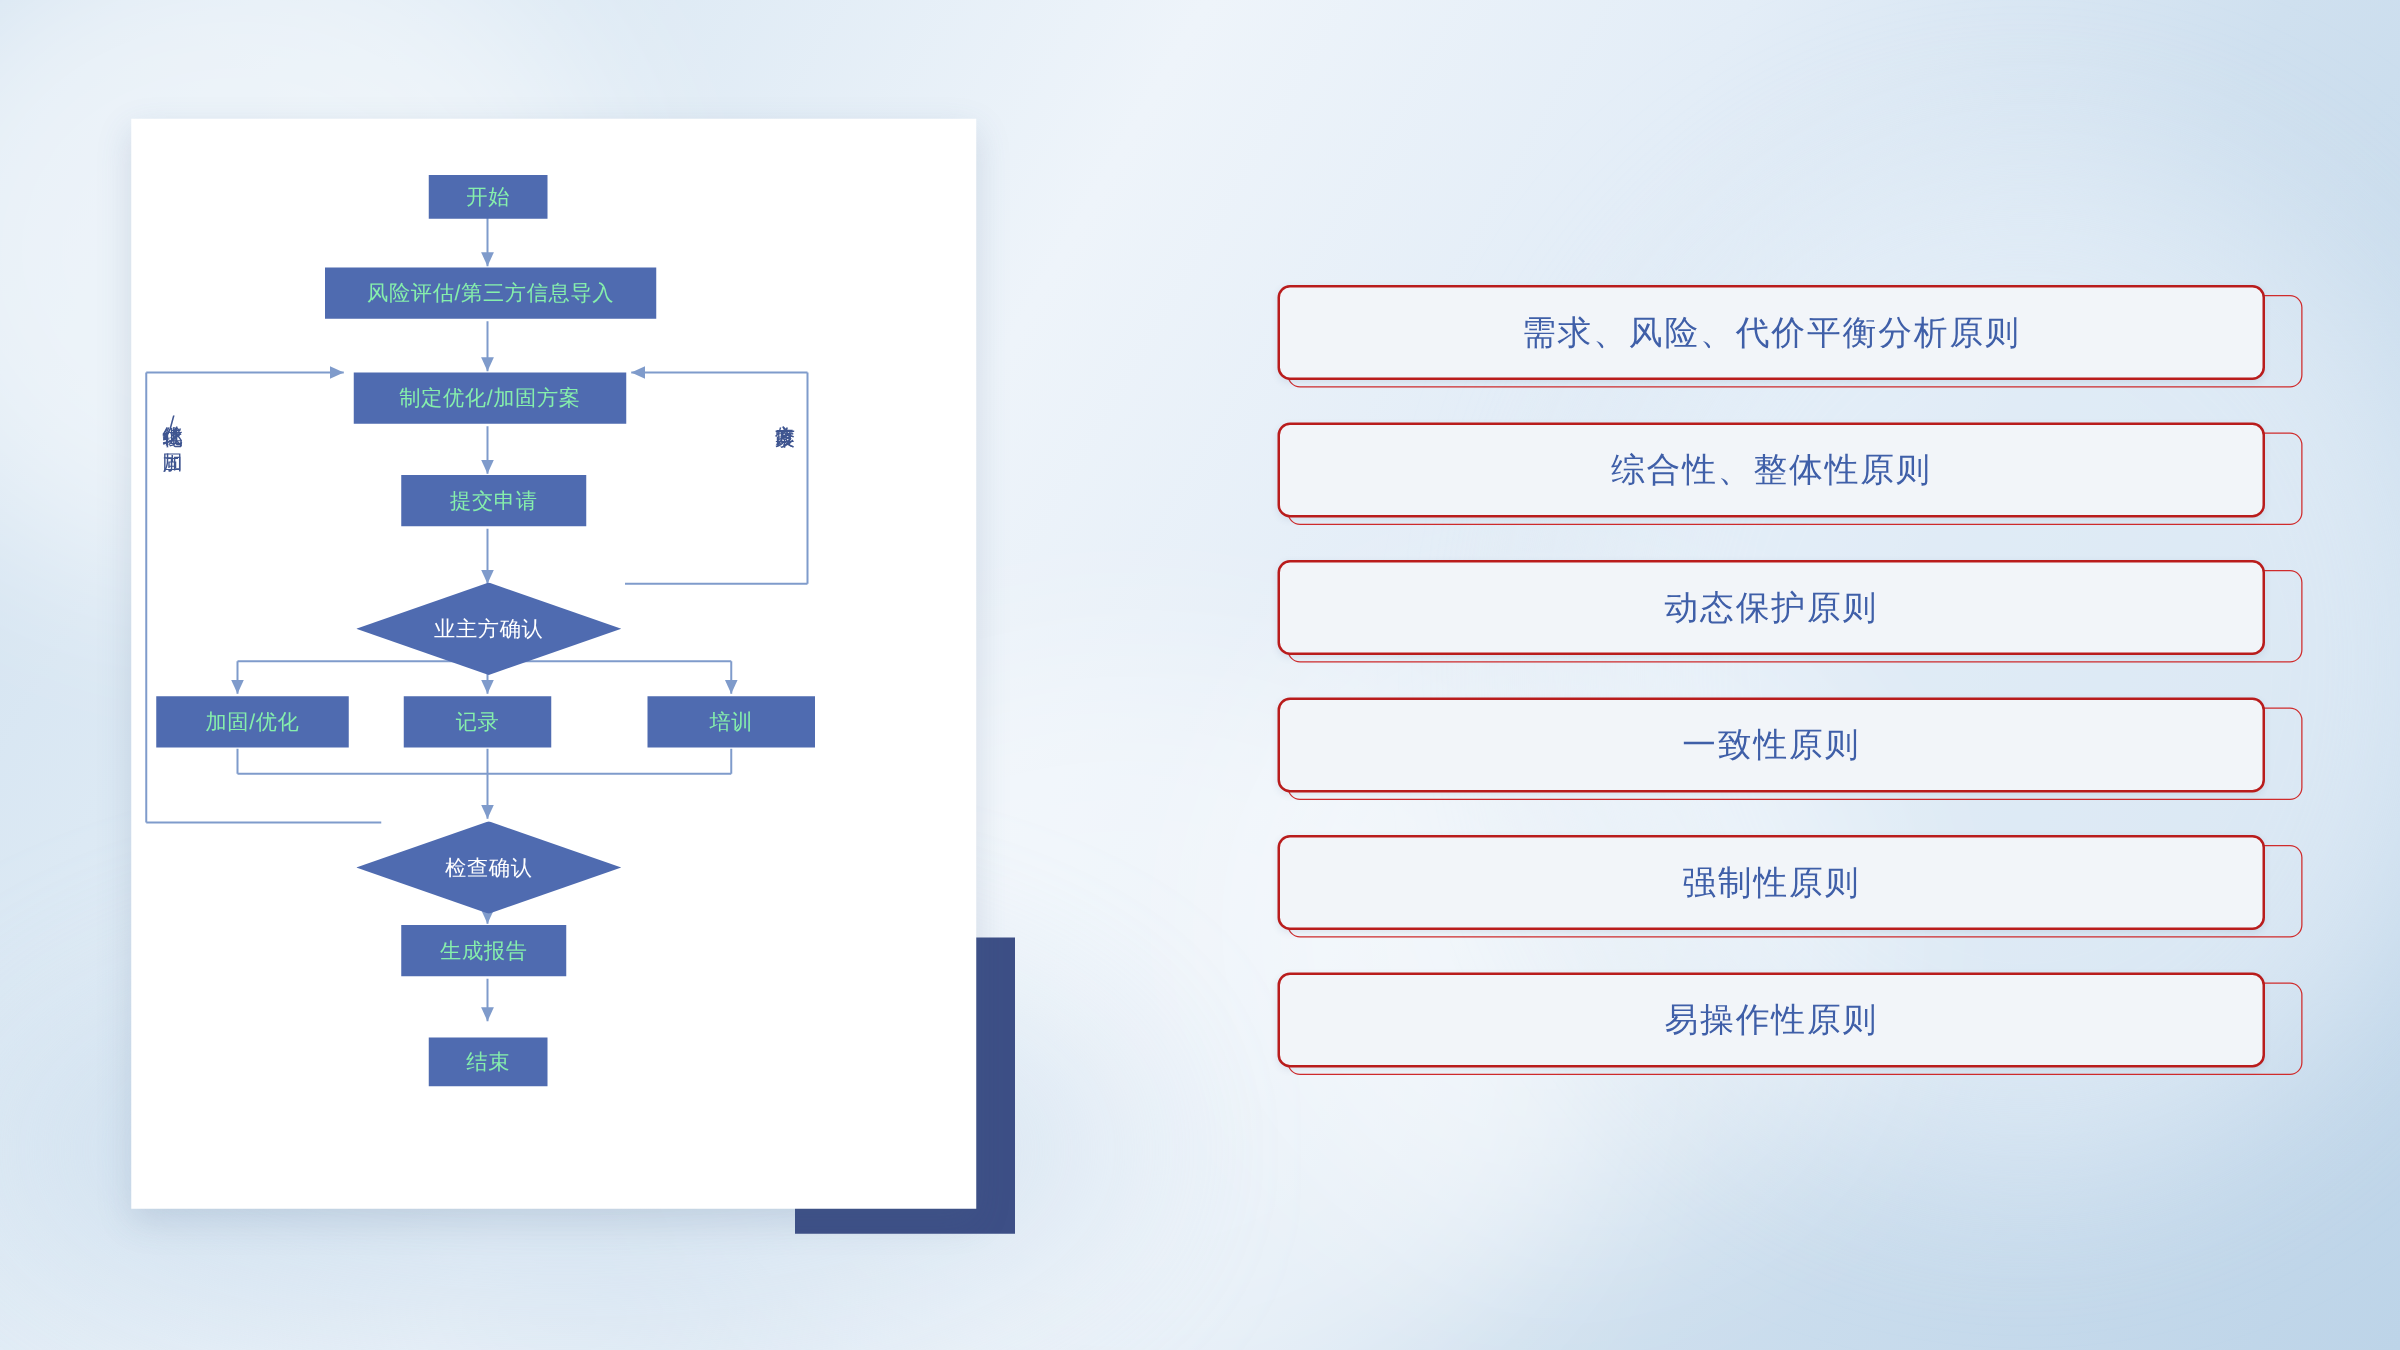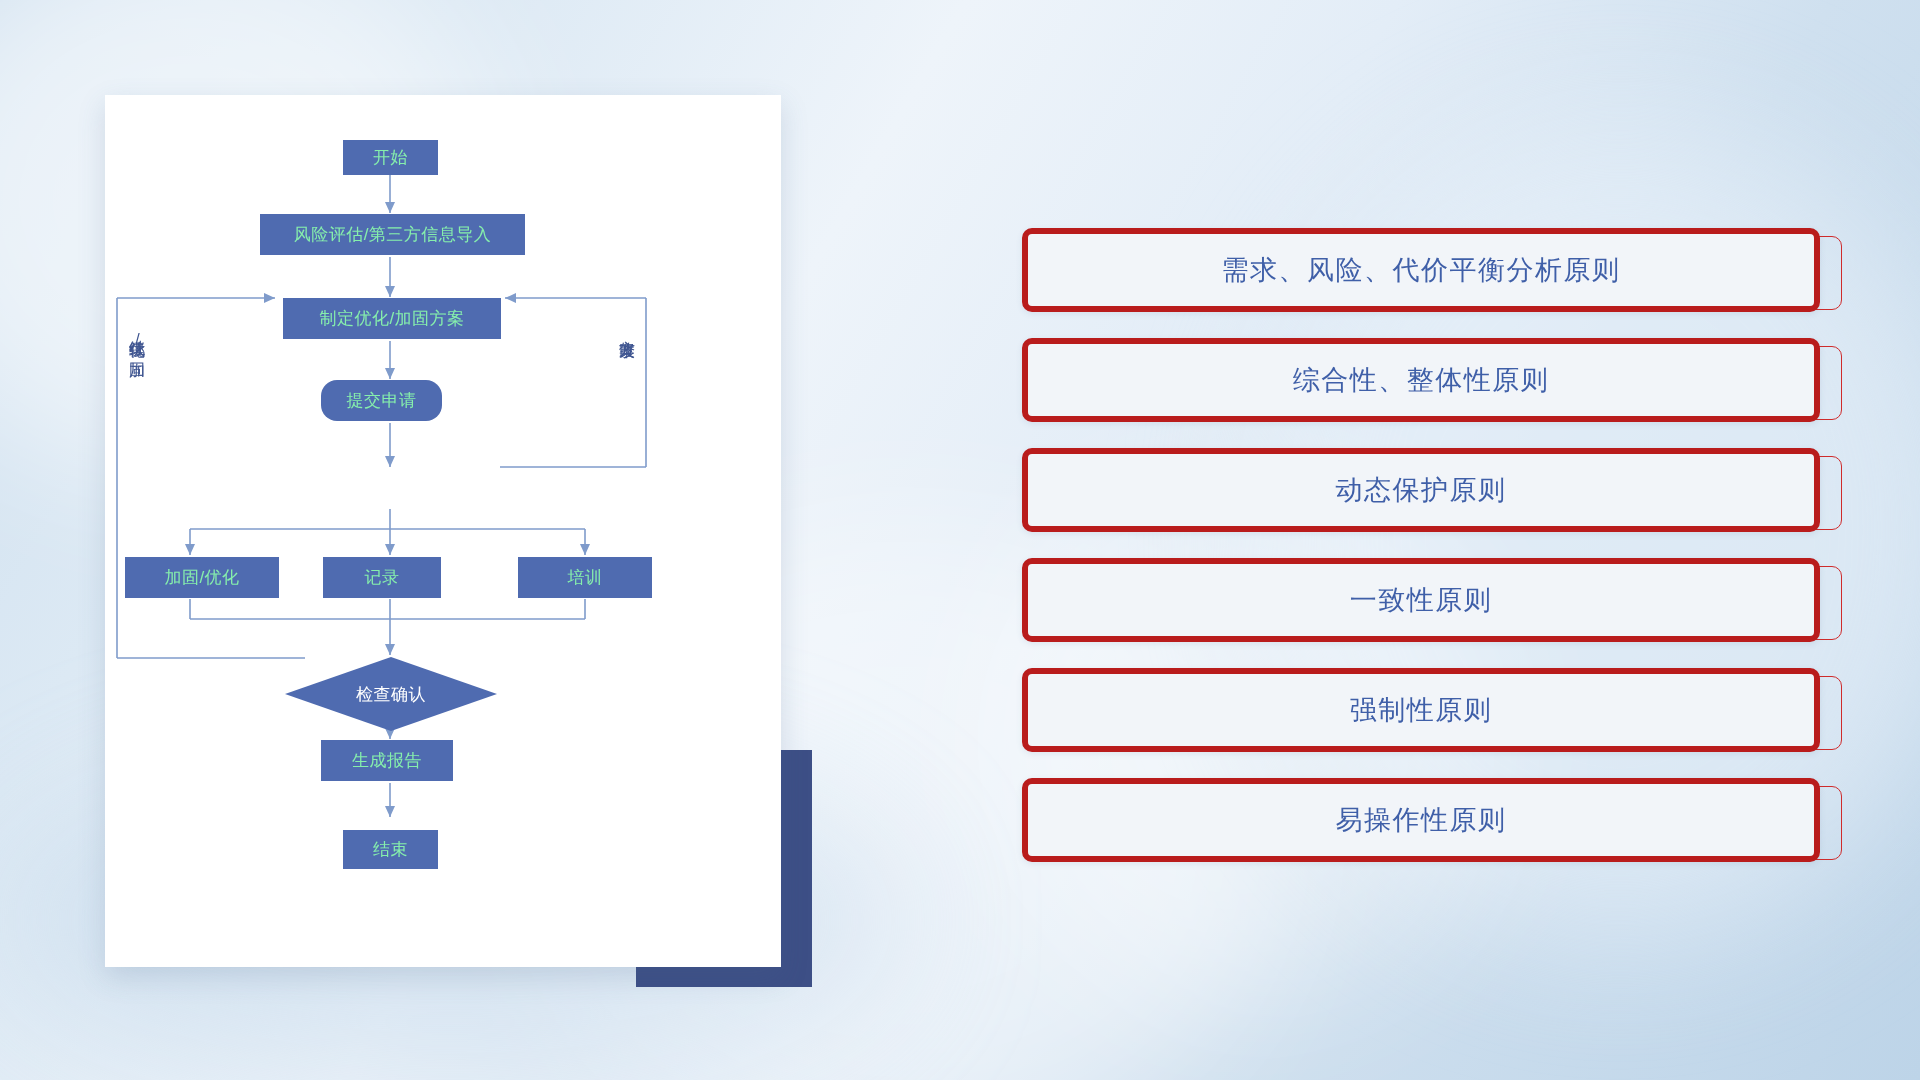--- a/index.html
+++ b/index.html
@@ -136,21 +136,21 @@
     background: transparent;
   }
   .principle-card {
     position: absolute;
     left: 0;
     top: 0;
     width: 786px;
     height: 72px;
     border-radius: 10px;
     background: #f2f5f9;
-    border: 6px solid #b91c1c;
+    border: 2px solid #b91c1c;
     box-shadow: 0 2px 6px rgba(60,90,130,0.10);
     display: flex;
     align-items: center;
     justify-content: center;
     color: #3f5fa8;
     font-size: 27px;
     letter-spacing: 1.5px;
   }
 </style>
 </head>
@@ -215,24 +215,28 @@
     </div>
 
     <div class="node" style="left:155px; top:119px; width:265px; height:41px;">
       <span>风险评估/第三方信息导入</span>
     </div>
 
     <div class="node" style="left:178px; top:203px; width:218px; height:41px;">
       <span>制定优化/加固方案</span>
     </div>
 
-    <div class="node" style="left:216px; top:285px; width:121px; height:41px;border-radius:16px;">
+    <div class="node" style="left:216px; top:285px; width:148px; height:41px;">
       <span>提交申请</span>
     </div>
 
+    <div class="diamond-wrap" style="left:180px; top:371px; width:212px; height:74px;">
+      <div class="diamond-shape"></div>
+      <span class="diamond-label">业主方确认</span>
+    </div>
 
     <div class="node" style="left:20px; top:462px; width:154px; height:41px;">
       <span>加固/优化</span>
     </div>
 
     <div class="node" style="left:218px; top:462px; width:118px; height:41px;font-family:Liberation Serif, serif;">
       <span>记录</span>
     </div>
 
     <div class="node" style="left:413px; top:462px; width:134px; height:41px;">

